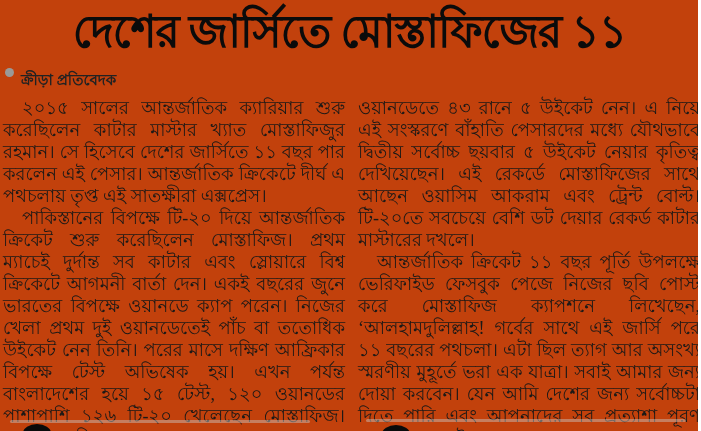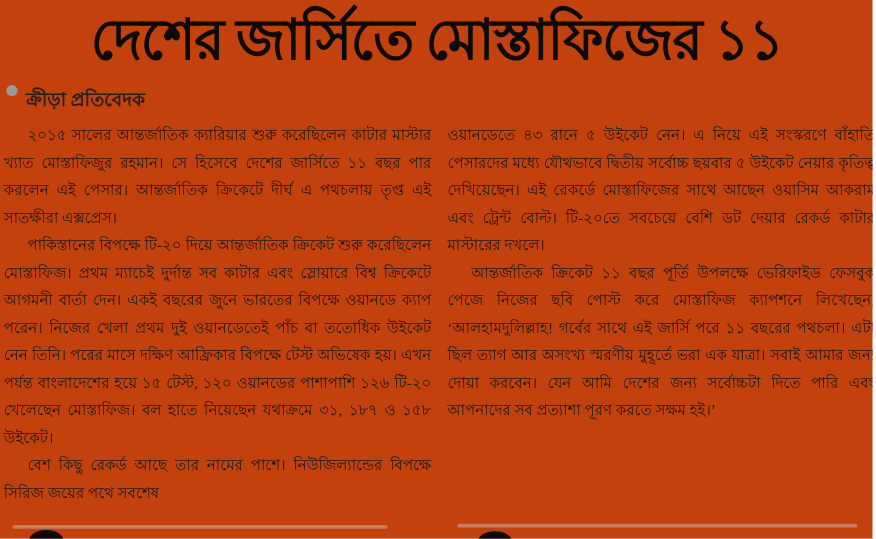--- a/index.html
+++ b/index.html
@@ -44,21 +44,21 @@
     display: flex;
     flex-direction: row;
     gap: 13px;
     padding: 2px 3px 0 3px;
   }
   .col {
     width: 342px;
     flex: 0 0 auto;
   }
   .col p {
-    font-size: 12px;
+    font-size: 18px;
     line-height: 22px;
     text-align: justify;
     text-justify: inter-word;
     color: #1b1917;
     text-indent: 19px;
   }
   .col p.no-indent { text-indent: 0; }
   
   .cutoff-glyph {
     position: absolute;

